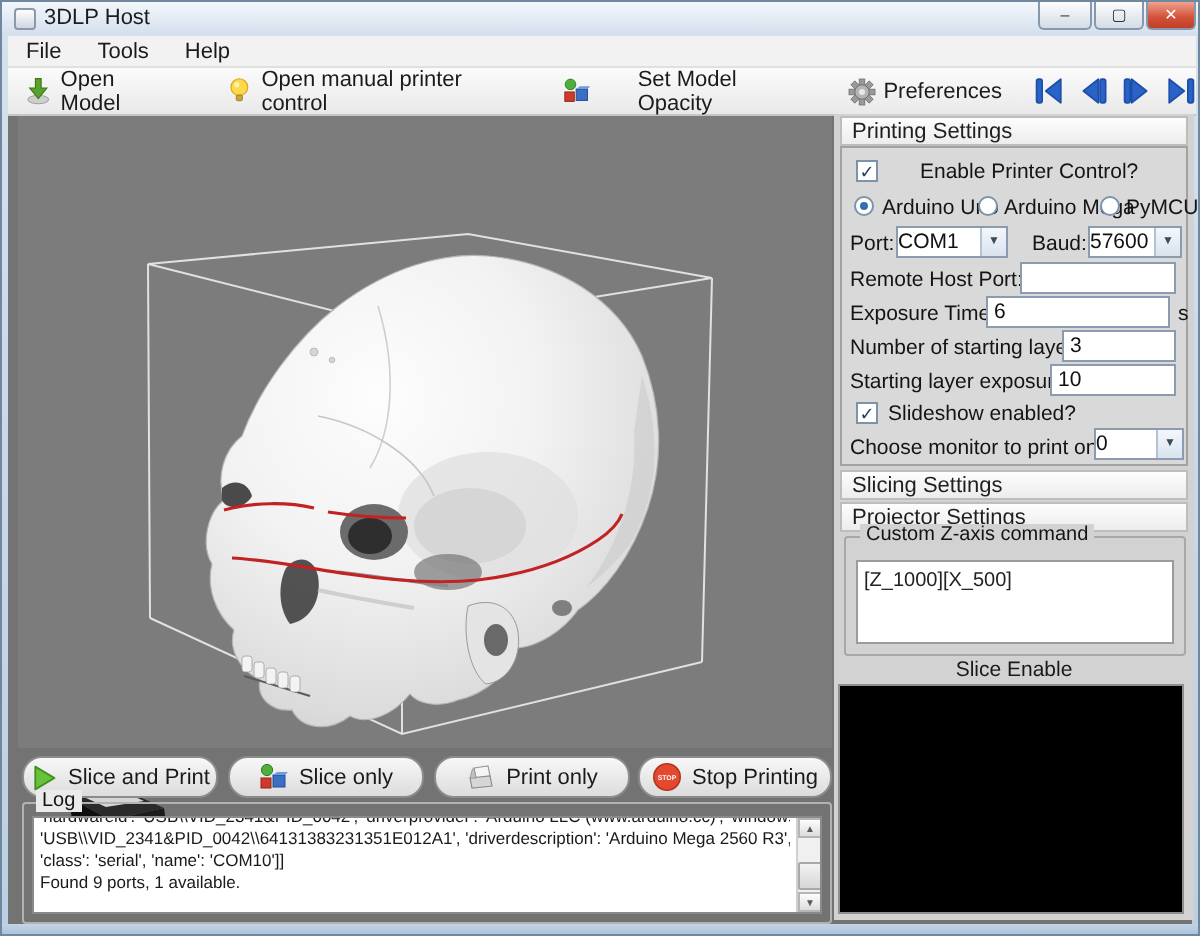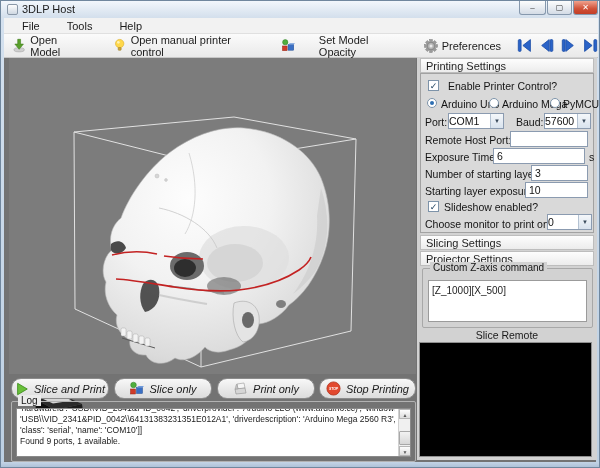--- a/index.html
+++ b/index.html
@@ -19,21 +19,21 @@
     background:linear-gradient(#c4d4e6,#aec2d8);}
   .titlebar-title{position:absolute;left:21px;top:2px;font-size:11px;color:#1c1c1c;}
   .app-icon{position:absolute;left:6px;top:3px;width:11px;height:11px;
     background:linear-gradient(#fdfdfd,#cfd8e2);border:1px solid #8a98a8;border-radius:2px;}
   .win-btn{position:absolute;top:0;height:14px;border:1px solid #8698ad;border-top:none;
     border-radius:0 0 3px 3px;font-size:8px;line-height:13px;text-align:center;color:#333;
     background:linear-gradient(#fdfdfd,#d4dce6);}
   .win-btn.close{background:linear-gradient(#f0a28e,#d05138 60%,#c33e27);color:#fff;font-weight:bold;}
   .menubar{position:absolute;left:3px;top:17px;width:594px;height:16px;
     background:#f2f2f2;border-bottom:1px solid #e0e0e0;display:flex;align-items:center;}
-  .menu-item{font-size:11px;color:#1b1b1b;padding:1px 9px 0 18px;}
+  .menu-item{font-size:11px;color:#1b1b1b;padding:1px 9px 0 9px;}
   .toolbar{position:absolute;left:3px;top:33px;width:594px;height:24px;
     background:linear-gradient(#fbfbfb,#e9e9e9);border-bottom:1px solid #c6c6c6;
     display:flex;align-items:center;}
   .tb-item{display:flex;align-items:center;gap:4px;font-size:11px;color:#1b1b1b;
     padding:2px 6px;margin-left:2px;}
   .media-group{display:flex;align-items:center;gap:7px;margin-left:10px;}
   .viewport{position:absolute;left:8px;top:57px;width:407px;height:316px;background:#7c7c7c;}
   .rpanel{position:absolute;left:416px;top:56px;width:180px;height:403px;background:#d2d2d2;}
   .section-header{position:absolute;left:419px;width:174px;height:15px;
     background:linear-gradient(#fdfdfd,#ececec);border:1px solid #bdbdbd;
@@ -61,21 +61,21 @@
     background:#d2d2d2;padding:0 3px;}
   .zaxis-text{position:absolute;left:427px;top:279px;width:159px;height:42px;background:#fff;
     border:1px solid #9b9b9b;font-size:10px;color:#222;padding:4px 3px;}
   .preview-label{position:absolute;left:419px;top:328px;width:174px;text-align:center;
     font-size:10.5px;color:#1a1a1a;}
   .preview-box{position:absolute;left:418px;top:341px;width:173px;height:115px;
     background:#000;border:1px solid #8f8f8f;}
   .action-btn{position:absolute;top:377px;height:21px;width:98px;
     background:linear-gradient(#f8f8f8,#ebebeb 45%,#dcdcdc);border:1px solid #8c8c8c;
     border-radius:10px;font-size:11px;color:#1a1a1a;display:flex;align-items:center;
-    justify-content:center;gap:5px;font-style:italic;}
+    justify-content:center;gap:5px;}
   .log-frame{position:absolute;left:10px;top:400px;width:405px;height:61px;
     border:1px solid #b2b2b2;border-radius:2px;}
   .log-title{position:absolute;left:17px;top:394px;font-size:10px;color:#141414;
     background:#ebebeb;padding:0 3px;}
   .log-inner{position:absolute;left:15px;top:407px;width:395px;height:49px;background:#fff;
     border:1px solid #8a8a8a;overflow:hidden;}
   .log-text{position:absolute;left:3px;top:-6px;width:375px;
     font-size:8.5px;line-height:11px;color:#1a1a1a;white-space:nowrap;overflow:hidden;}
   .log-scroll{position:absolute;right:0;top:0;width:12px;height:47px;background:#f0f0f0;
     border-left:1px solid #d0d0d0;}
@@ -254,21 +254,21 @@
 
   <div class="section-header" style="top:57px;">
     <span>Printing Settings</span>
   </div>
 
   <div class="group-box"></div>
 
   <div class="chk" style="left:427px;top:79px;">
     <span>✓</span>
   </div>
-  <span class="rlabel" style="left:447px;top:79px;">Enable Printer Control?</span>
+  <span class="rlabel" style="left:459px;top:79px;">Enable Printer Control?</span>
 
   <div class="radio sel" style="left:426px;top:97px;"></div>
   <span class="rlabel" style="left:440px;top:97px;">Arduino Uno</span>
   <div class="radio" style="left:488px;top:97px;"></div>
   <span class="rlabel" style="left:501px;top:97px;">Arduino Mega</span>
   <div class="radio" style="left:549px;top:97px;"></div>
   <span class="rlabel" style="left:562px;top:97px;">PyMCU</span>
 
   <span class="rlabel" style="left:424px;top:115px;">Port:</span>
   <div class="combo" style="left:447px;top:112px;width:56px;">
@@ -309,21 +309,21 @@
     <span>Projector Settings</span>
   </div>
   <div class="section-header" style="top:234px;">
     <span>Slicing Settings</span>
   </div>
 
   <div class="zaxis-box"></div>
   <span class="zaxis-title">Custom Z-axis command</span>
   <div class="zaxis-text">[Z_1000][X_500]</div>
 
-  <div class="preview-label">Slice Remote</div>
+  <div class="preview-label">Slice Enable</div>
   <div class="preview-box"></div>
 
   <div class="action-btn" style="left:10px;">
     <svg width="14" height="14" viewBox="0 0 16 16">
       <polygon points="3,1.5 14,8 3,14.5" fill="#69c03a" stroke="#3f8f1f" stroke-width="1" stroke-linejoin="round"></polygon>
     </svg>
     <span>Slice and Print</span>
   </div>
   <div class="action-btn" style="left:113px;">
     <svg width="15" height="15" viewBox="0 0 15 15">

